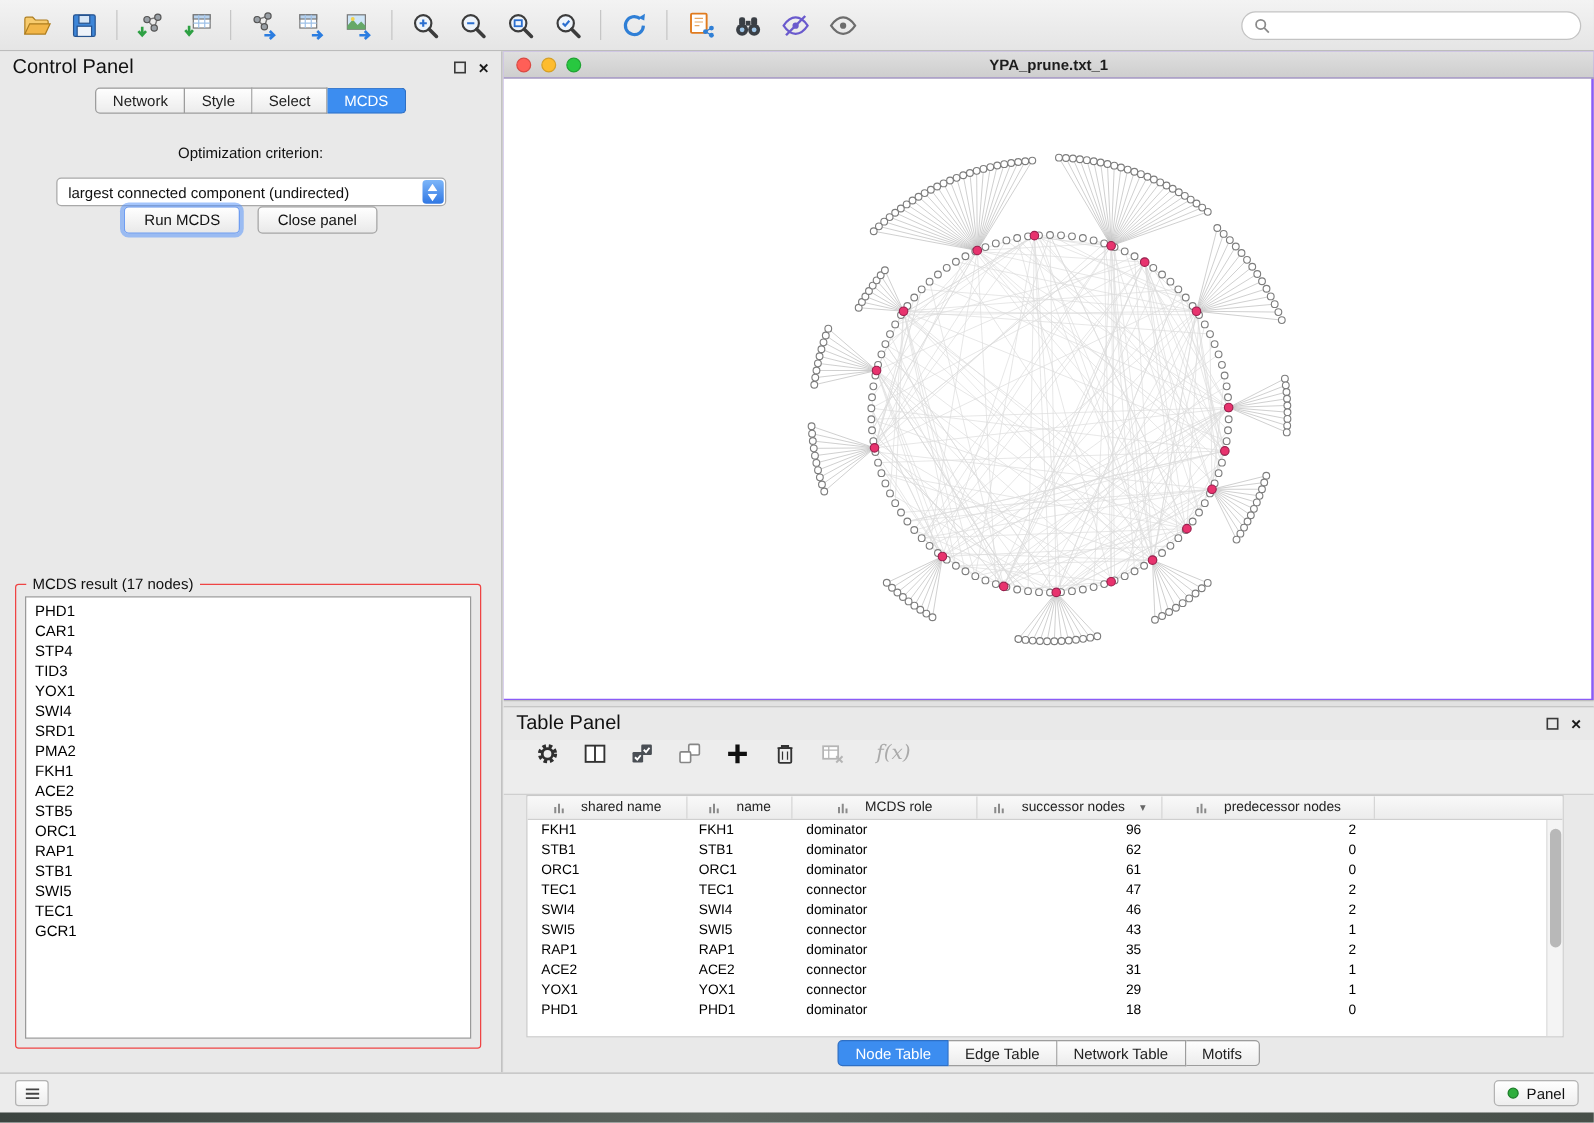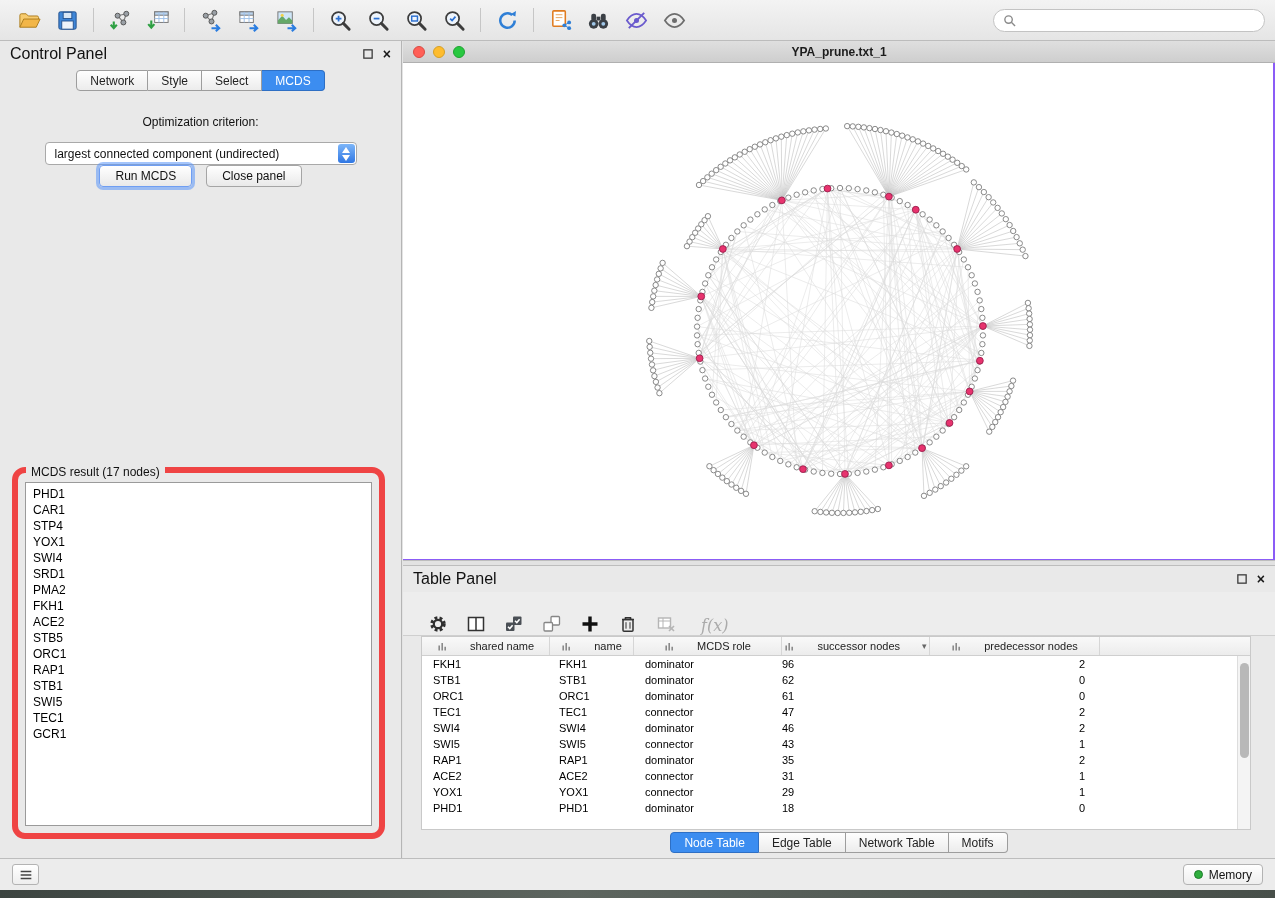--- a/index.html
+++ b/index.html
@@ -22,46 +22,46 @@
   .seg-btn.last{border-radius:0 4px 4px 0}
   .seg-btn.selected{background:#3c8df0;border-color:#2e6fc4;color:#fff}
   .cp-tabs{display:flex;justify-content:center;margin-top:3px}
   .cp-opt-label{text-align:center;font-size:12px;color:#111;margin-top:24px}
   .combo{margin:13px auto 0;width:312px;height:23px;background:#fff;border:1px solid #a9a9a9;border-radius:4px;display:flex;align-items:center;padding-left:1px}
   .combo-text{flex:1;font-size:12px;color:#111;padding-left:8px;white-space:nowrap;overflow:hidden}
   .combo-step{width:17px;height:19px;margin-right:1px;border-radius:3px;background:linear-gradient(#7db6f9,#3077e3);display:flex;flex-direction:column;align-items:center;justify-content:center;gap:2px}
   .cp-buttons{display:flex;justify-content:center;gap:14px;}
   .btn{height:22px;padding:0 15px;font-family:"Liberation Sans",sans-serif;font-size:12px;color:#111;background:linear-gradient(#ffffff,#e9e9e9);border:1px solid #a5a5a5;border-radius:4px;display:flex;align-items:center;cursor:default}
   .btn.focus{box-shadow:0 0 0 3px rgba(90,150,250,.55);border-color:#6f9ef2}
-  .groupbox{position:absolute;left:12px;right:16px;top:426px;height:372px;border:6px solid #ef4444;border-radius:13px}
+  .groupbox{position:absolute;left:12px;right:16px;top:426px;height:372px;border:1px solid #ef4444;border-radius:3px}
   .groupbox-label{position:absolute;top:-8px;left:8px;background:#e9e9e9;padding:0 5px;font-size:12px;color:#111}
   .mcds-list{position:absolute;left:7px;right:7px;top:9px;bottom:7px;background:#fff;border:1px solid #9a9a9a;overflow:hidden;padding:3px 0 0 7px}
   .mcds-item{font-size:12px;line-height:16px;color:#000}
   
   .network{position:absolute;left:403px;top:41px;width:872px;height:519px;background:#8b5cf6}
   .net-titlebar{height:22px;background:linear-gradient(#dfdfdf,#cecece);border-bottom:1px solid #b0b0b0;display:flex;align-items:center;position:relative}
   .lights{position:absolute;left:10px;display:flex;gap:8px}
   .light{width:12px;height:12px;border-radius:50%}
   .net-title{margin:0 auto;font-size:12px;font-weight:bold;color:#1c1c1c}
   .net-canvas{position:relative;width:870px;height:496px;background:#fff}
   .net-canvas svg{position:absolute;left:0;top:0}
   .hsplit{position:absolute;left:403px;top:560px;width:872px;height:6px;background:#e2e2e2;border-top:1px solid #bdbdbd;border-bottom:1px solid #bdbdbd}
   
   .tp{position:absolute;left:403px;top:566px;width:872px;height:292px;background:#e9e9e9}
-  .tp-toolbar{height:44px;display:flex;align-items:flex-end;gap:16px;padding-left:24px;border-bottom:1px solid #cfcfcf;background:#ededed}
+  .tp-toolbar{height:44px;display:flex;align-items:flex-start;gap:16px;padding-left:24px;border-bottom:1px solid #cfcfcf;background:#ededed}
   .ticon{width:22px;height:22px;display:flex;align-items:center;justify-content:center}
   .fx{font-family:"DejaVu Serif",serif;font-style:italic;font-size:16px;color:#aaa;padding-left:8px}
   .nt{position:absolute;left:18px;right:24px;top:70px;bottom:28px;background:#fff;border:1px solid #c9c9c9;overflow:hidden}
   .nt-head{display:flex;height:19px;background:linear-gradient(#f9f9f9,#ececec);border-bottom:1px solid #cfcfcf}
-  .nth{display:flex;align-items:center;justify-content:center;gap:22px;font-size:11px;color:#222;border-right:1px solid #d6d6d6}
+  .nth{display:flex;align-items:center;justify-content:center;gap:12px;font-size:11px;color:#222;border-right:1px solid #d6d6d6}
   .nt-row{display:flex;height:16px;align-items:center}
   .ntc{font-size:11px;color:#000}
   .c0{width:128px}.c1{width:84px}.c2{width:148px}.c3{width:148px}.c4{width:170px}.cf{flex:1;border-right:none}
   .nt-row .c0{padding-left:11px}.nt-row .c1{padding-left:9px}.nt-row .c2{padding-left:11px}
-  .nt-row .c3{text-align:left;padding-right:17px}.nt-row .c4{text-align:right;padding-right:15px}
+  .nt-row .c3{text-align:right;padding-right:17px}.nt-row .c4{text-align:right;padding-right:15px}
   .sortch{color:#666;font-size:9px}
   .vscroll{position:absolute;right:0;top:19px;bottom:0;width:13px;background:#f4f4f4;border-left:1px solid #ddd}
   .vthumb{position:absolute;left:2px;width:9px;top:7px;height:95px;background:#b8b8b8;border-radius:5px}
   .tp-tabs{position:absolute;left:0;right:0;bottom:5px;display:flex;justify-content:center}
   
   .statusbar{position:absolute;left:0;right:0;bottom:8px;height:32px;background:#ececec;border-top:1px solid #bdbdbd;display:flex;align-items:center;padding:0 12px}
   .menu-btn{width:27px;height:21px;border:1px solid #b3b3b3;border-radius:3px;background:linear-gradient(#fff,#eee);display:flex;align-items:center;justify-content:center}
   .memory-btn{margin-left:auto;height:21px;border:1px solid #b3b3b3;border-radius:4px;background:linear-gradient(#fff,#eee);display:flex;align-items:center;gap:6px;padding:0 10px;font-size:12px;color:#111}
   .mem-dot{width:9px;height:9px;border-radius:50%;background:#2fae3e;border:1px solid #1d7d2a}
   .desktop{position:absolute;left:0;right:0;bottom:0;height:8px;background:linear-gradient(90deg,#3c4440,#5d655f 45%,#474f49)}
@@ -253,20 +253,21 @@
       <button class="btn focus">Run MCDS</button>
       <button class="btn">Close panel</button>
     </div>
     <div class="groupbox">
       <span class="groupbox-label">MCDS result (17 nodes)</span>
       <div class="mcds-list">
 
       <div class="mcds-item">PHD1</div>
           <div class="mcds-item">CAR1</div>
           <div class="mcds-item">STP4</div>
+          <div class="mcds-item">TID3</div>
           <div class="mcds-item">YOX1</div>
           <div class="mcds-item">SWI4</div>
           <div class="mcds-item">SRD1</div>
           <div class="mcds-item">PMA2</div>
           <div class="mcds-item">FKH1</div>
           <div class="mcds-item">ACE2</div>
           <div class="mcds-item">STB5</div>
           <div class="mcds-item">ORC1</div>
           <div class="mcds-item">RAP1</div>
           <div class="mcds-item">STB1</div>
@@ -1116,18 +1117,18 @@
   </div>
 
   <div class="statusbar">
     <span class="menu-btn">
       <svg width="16" height="16" viewBox="0 0 18 18">
           <path d="M3 5h12M3 9h12M3 13h12" stroke="#444" stroke-width="1.6"></path>
         </svg>
     </span>
     <span class="memory-btn">
       <span class="mem-dot"></span>
-      <span>Memory</span>
+      <span>Panel</span>
     </span>
   </div>
   <div class="desktop"></div>
 
 </div>
 
 </body></html>

